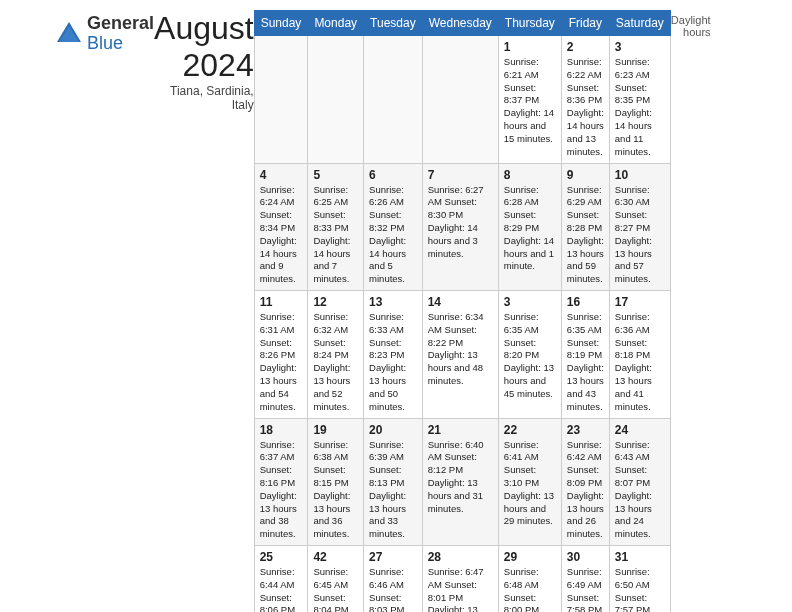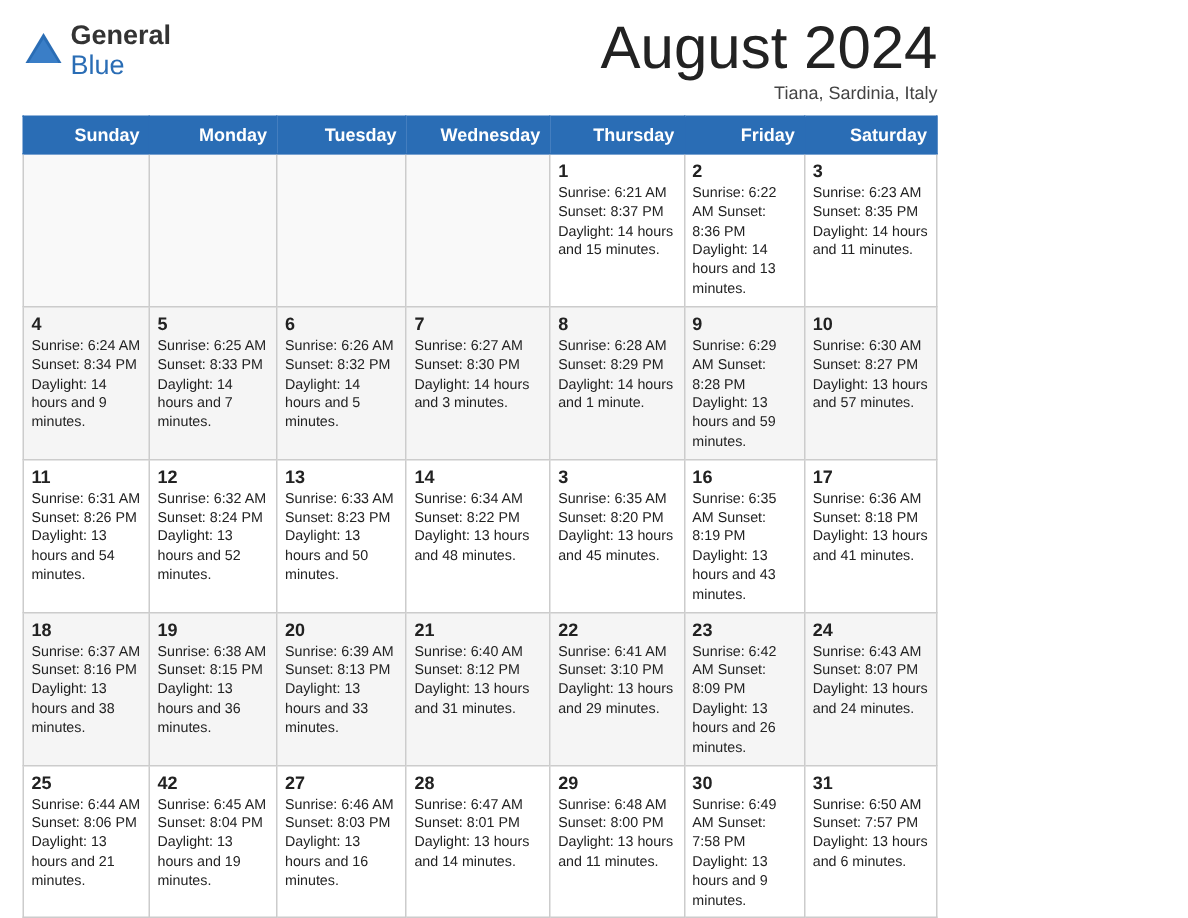--- a/index.html
+++ b/index.html
@@ -8,21 +8,22 @@
       height: 612px;
       font-family: Arial, sans-serif;
       background: #fff;
       overflow: hidden;
     }
     .page {
       width: 640px;
       height: 612px;
       padding: 10px 15px 10px 15px;
       display: flex;
-      flex-direction: column;
+      flex-direction: row;
+      margin-left: 40px;
     }
     .header {
       display: flex;
       justify-content: space-between;
       align-items: flex-start;
       margin-bottom: 8px;
     }
     .logo {
       display: flex;
       align-items: center;
@@ -45,41 +46,41 @@
     }
     .logo-icon {
       width: 28px;
       height: 28px;
       margin-right: 4px;
     }
     .title-block {
       text-align: right;
     }
     .month-year {
-      font-size: 40px;
+      font-size: 32px;
       font-weight: normal;
       color: #222;
     }
     .location {
       font-size: 12px;
       color: #444;
     }
     .calendar-table {
       width: 100%;
       border-collapse: collapse;
       flex: 1;
       font-size: 10px;
     }
     .calendar-table th {
       background-color: #2a6db5;
       color: #fff;
-      text-align: right;
+      text-align: center;
       padding: 5px 6px;
       font-size: 12px;
-      font-weight: bold;
+      font-weight: normal;
       border: 1px solid #2a6db5;
     }
     .calendar-table td {
       vertical-align: top;
       padding: 4px 5px;
       border: 1px solid #ccc;
       width: 113px;
       height: 80px;
       background: #fff;
     }

